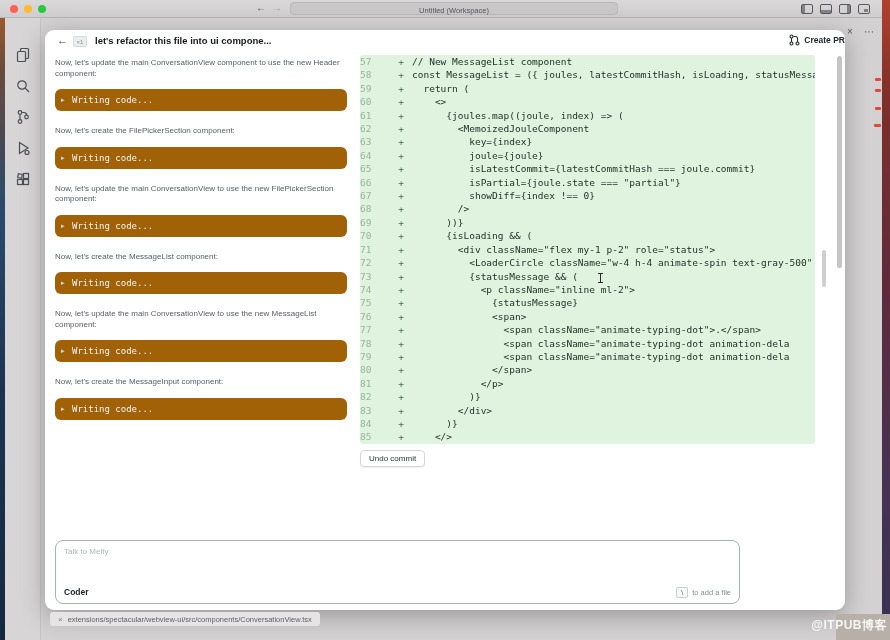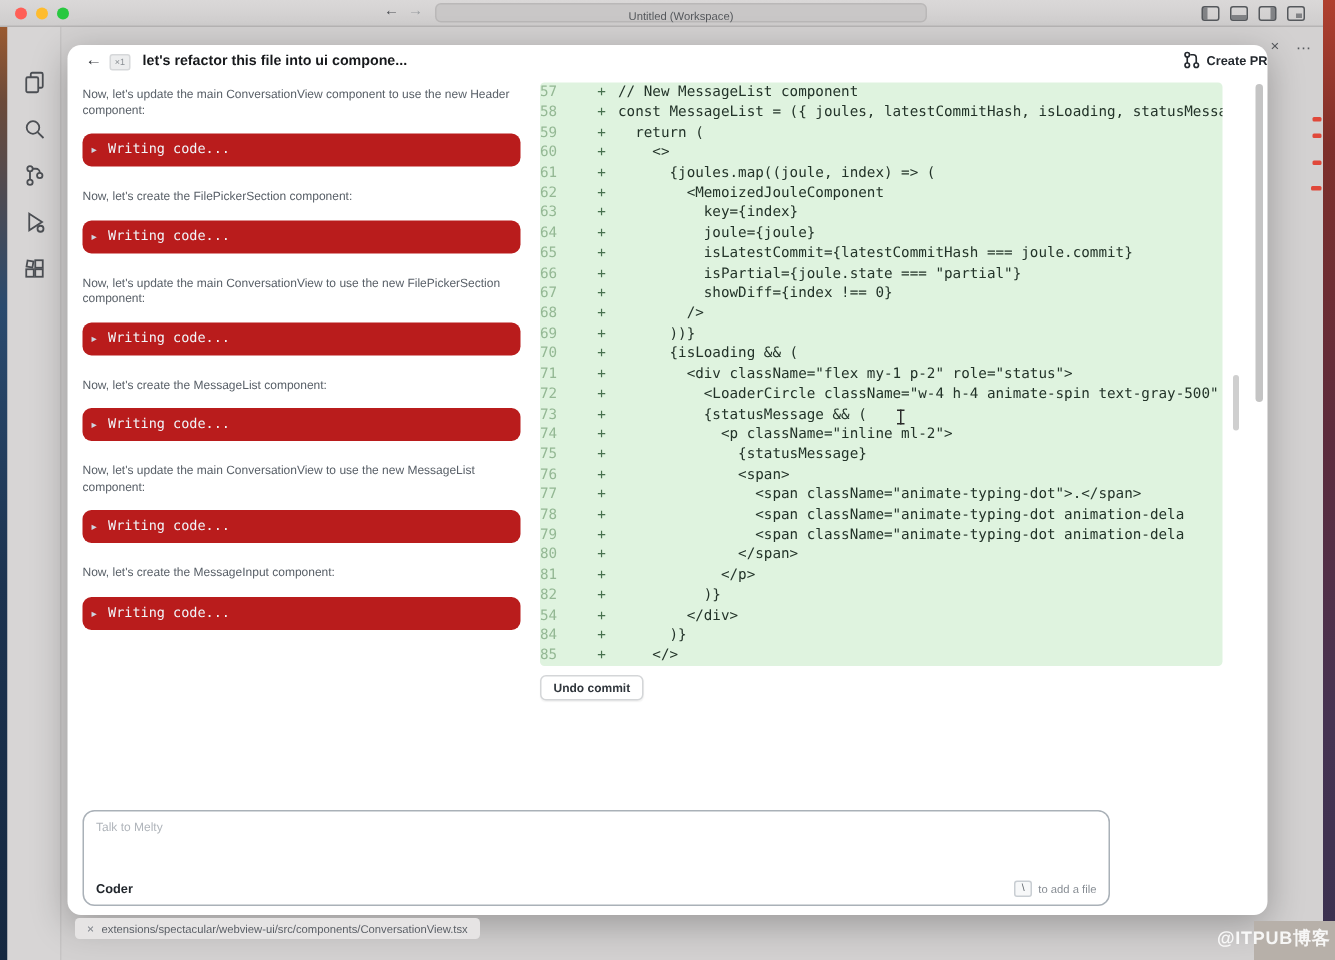--- a/index.html
+++ b/index.html
@@ -47,42 +47,42 @@
     background:#ecedee; border:1px solid #d6d8da; border-radius:2px;
     font-size:6px; color:#8a8f94; display:flex; align-items:center; justify-content:center; }
   .p-title { position:absolute; left:50px; top:5px; font-size:9.5px; font-weight:bold; color:#17191c; }
   .create-pr { position:absolute; right:0; top:4px; display:flex; align-items:center; gap:4px;
     font-size:8.5px; font-weight:bold; color:#24292f; }
   .create-pr svg { stroke:#24292f; fill:none; stroke-width:1.1; }
 
   
   .chat-col { position:absolute; left:10px; top:28px; width:298px; }
   .msg-text { font-size:8px; line-height:10.5px; color:#596068; margin-bottom:10px; }
-  .writing-block { position:relative; height:22px; width:292px; background:#b91c1c;
+  .writing-block { position:relative; height:22px; width:292px; background:#a16207;
     border-radius:6px; margin-bottom:15px; display:flex; align-items:center; padding-left:17px; }
   .wb-arrow { position:absolute; left:6px; top:7px; font-size:7px; color:#cdd6e0; }
   .wb-label { font-family:"DejaVu Sans Mono", monospace; font-size:9px; color:#f1f5f9; }
 
   
   .diff-block { position:absolute; left:315px; top:25px; width:455px; height:389px;
     background:#dff3df; border-radius:3px; overflow:hidden; }
   .diff-line { display:flex; white-space:pre;
     font-family:"DejaVu Sans Mono", monospace; font-size:9.5px; line-height:13.4px; }
   .ln { width:30px; color:#94b894; flex:none; }
   .marker { width:22px; text-align:center; color:#47704e; flex:none; }
   .code { color:#233329; flex:none; }
 
   .panel-scrollbar { position:absolute; right:3px; top:26px; width:5px; height:212px;
     background:#c4c4c4; border-radius:3px; }
   .code-scrollbar { position:absolute; left:777px; top:220px; width:4px; height:37px;
     background:#cfcfcf; border-radius:2px; }
 
   .undo-btn { position:absolute; left:315px; top:420px; background:#fff;
     border:1px solid #d4d6d8; border-radius:4px; padding:3px 8px;
-    font-size:8px; color:#30363c; box-shadow:0 1px 1px rgba(0,0,0,.06);font-weight:bold; }
+    font-size:8px; color:#30363c; box-shadow:0 1px 1px rgba(0,0,0,.06); }
 
   
   .composer { position:absolute; left:10px; top:510px; width:685px; height:64px;
     background:#fff; border:1.5px solid #aab1b8; border-radius:8px; }
   .composer input { position:absolute; left:8px; top:6px; width:400px; border:none; outline:none;
     font-family:"Liberation Sans", sans-serif; font-size:8px; color:#30363c; }
   .composer input::placeholder { color:#b0b5bb; }
   .mode-label { position:absolute; left:8px; bottom:6px; font-size:8.5px; font-weight:bold; color:#21262c; }
   .composer-hint { position:absolute; right:8px; bottom:5px; display:flex; align-items:center; gap:4px;
     font-size:7.5px; color:#878d94;justify-content:center; }
@@ -408,21 +408,21 @@
           <span class="code">            &lt;/p&gt;</span>
         </div>
 
         <div class="diff-line">
           <span class="ln">82</span>
           <span class="marker">+</span>
           <span class="code">          )}</span>
         </div>
 
         <div class="diff-line">
-          <span class="ln">54</span>
+          <span class="ln">83</span>
           <span class="marker">+</span>
           <span class="code">        &lt;/div&gt;</span>
         </div>
 
         <div class="diff-line">
           <span class="ln">84</span>
           <span class="marker">+</span>
           <span class="code">      )}</span>
         </div>
 

